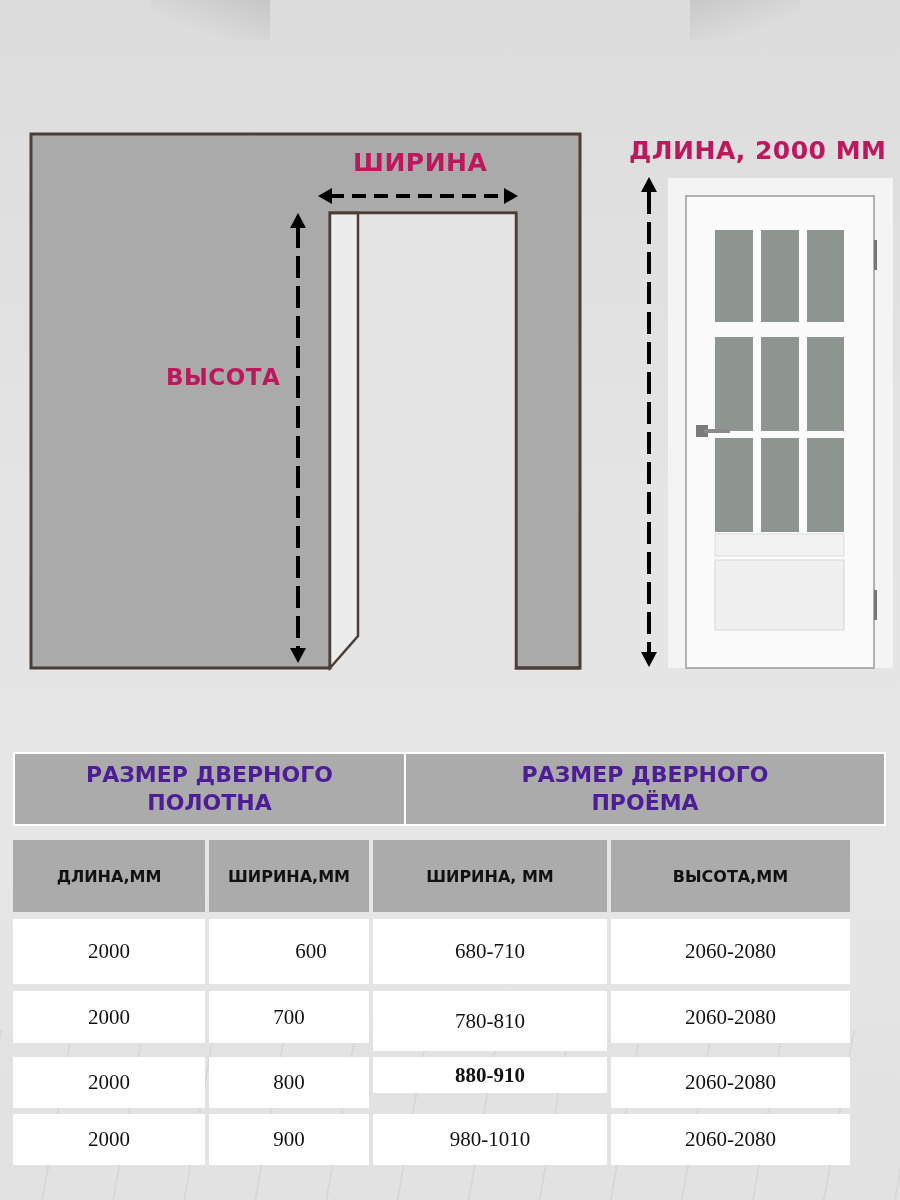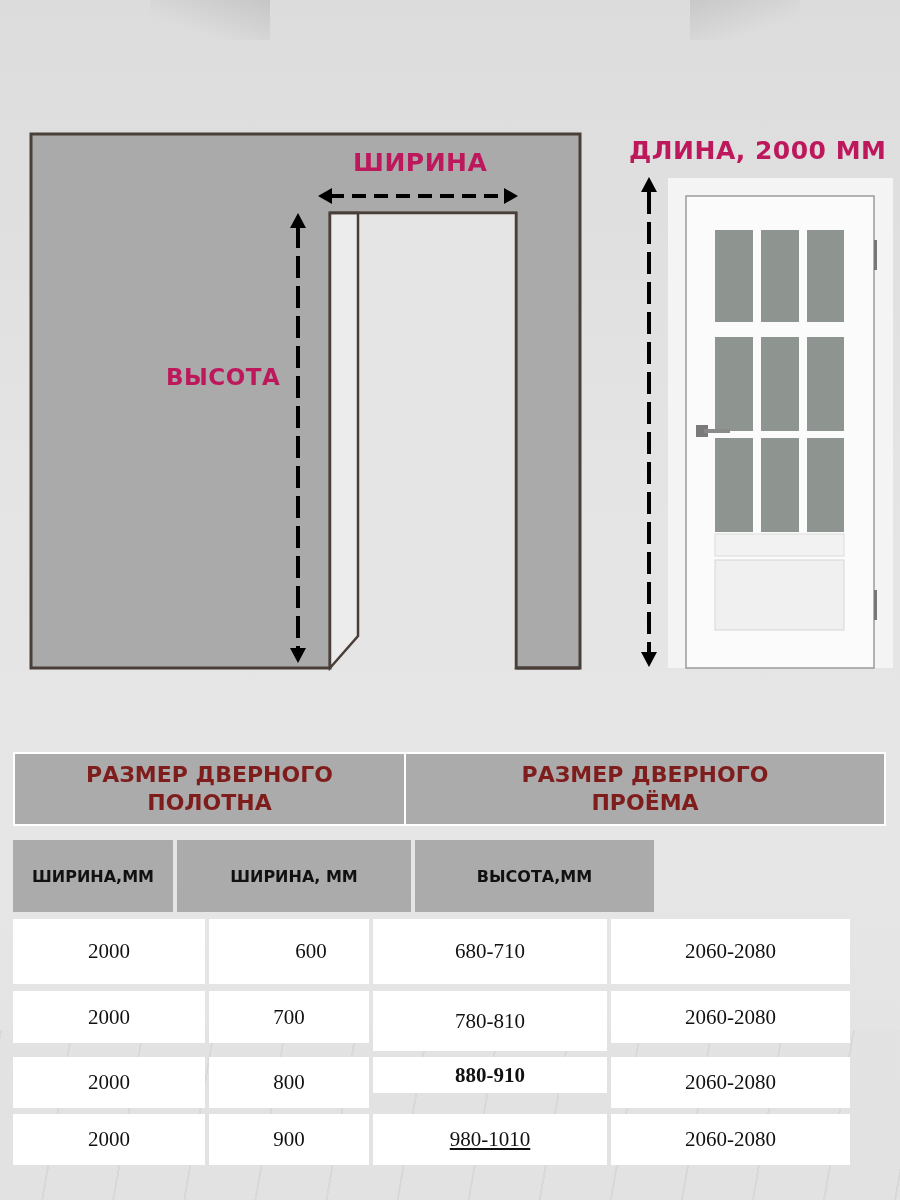--- a/index.html
+++ b/index.html
@@ -19,21 +19,21 @@
     font-family: "DejaVu Sans", sans-serif; letter-spacing: 0.5px;
   }
   svg { position: absolute; left: 0; top: 0; }
   .table { position: absolute; left: 13px; top: 752px; width: 873px; }
   .row { display: flex; gap: 4px; }
   .cell {
     box-sizing: border-box; display: flex; align-items: center; justify-content: center;
     text-align: center;
   }
   .group-hdr {
-    background: #ababab; color: #7f1d1d; font-weight: bold; font-size: 22px; line-height: 28px;
+    background: #ababab; color: #4c1d95; font-weight: bold; font-size: 22px; line-height: 28px;
     height: 74px; border: 2px solid #fff;
   }
   .col-hdr {
     background: #ababab; color: #111; font-weight: bold; font-size: 16px; height: 72px;
   }
   .data {
     background: #fff; color: #111; font-family: "Liberation Serif", serif; font-size: 21px;
   }
   .c1 { width: 192px; } .c2 { width: 160px; } .c3 { width: 234px; } .c4 { width: 239px; }
 </style>
@@ -110,20 +110,21 @@
     </div>
     <div class="cell group-hdr" style="width:480px;border-left:0;">
       <div>
         <div>РАЗМЕР ДВЕРНОГО</div>
         <div>ПРОЁМА</div>
       </div>
     </div>
   </div>
 
   <div class="row" style="margin-top:14px;">
+    <div class="cell col-hdr c1">ДЛИНА,ММ</div>
     <div class="cell col-hdr c2">ШИРИНА,ММ</div>
     <div class="cell col-hdr c3">ШИРИНА, ММ</div>
     <div class="cell col-hdr c4">ВЫСОТА,ММ</div>
   </div>
 
   <div class="row" style="margin-top:7px;">
     <div class="cell data c1" style="height:65px;">2000</div>
     <div class="cell data c2" style="height:65px;padding-left:44px;">600</div>
     <div class="cell data c3" style="height:65px;">680-710</div>
     <div class="cell data c4" style="height:65px;">2060-2080</div>
@@ -136,16 +137,16 @@
   </div>
   <div class="row" style="margin-top:6px;">
     <div class="cell data c1" style="height:51px;">2000</div>
     <div class="cell data c2" style="height:51px;">800</div>
     <div class="cell data c3" style="height:36px;font-weight:bold;">880-910</div>
     <div class="cell data c4" style="height:51px;">2060-2080</div>
   </div>
   <div class="row" style="margin-top:6px;">
     <div class="cell data c1" style="height:51px;">2000</div>
     <div class="cell data c2" style="height:51px;">900</div>
-    <div class="cell data c3" style="height:51px;text-decoration:underline;">980-1010</div>
+    <div class="cell data c3" style="height:51px;">980-1010</div>
     <div class="cell data c4" style="height:51px;">2060-2080</div>
   </div>
 </div>
 
 </body></html>

